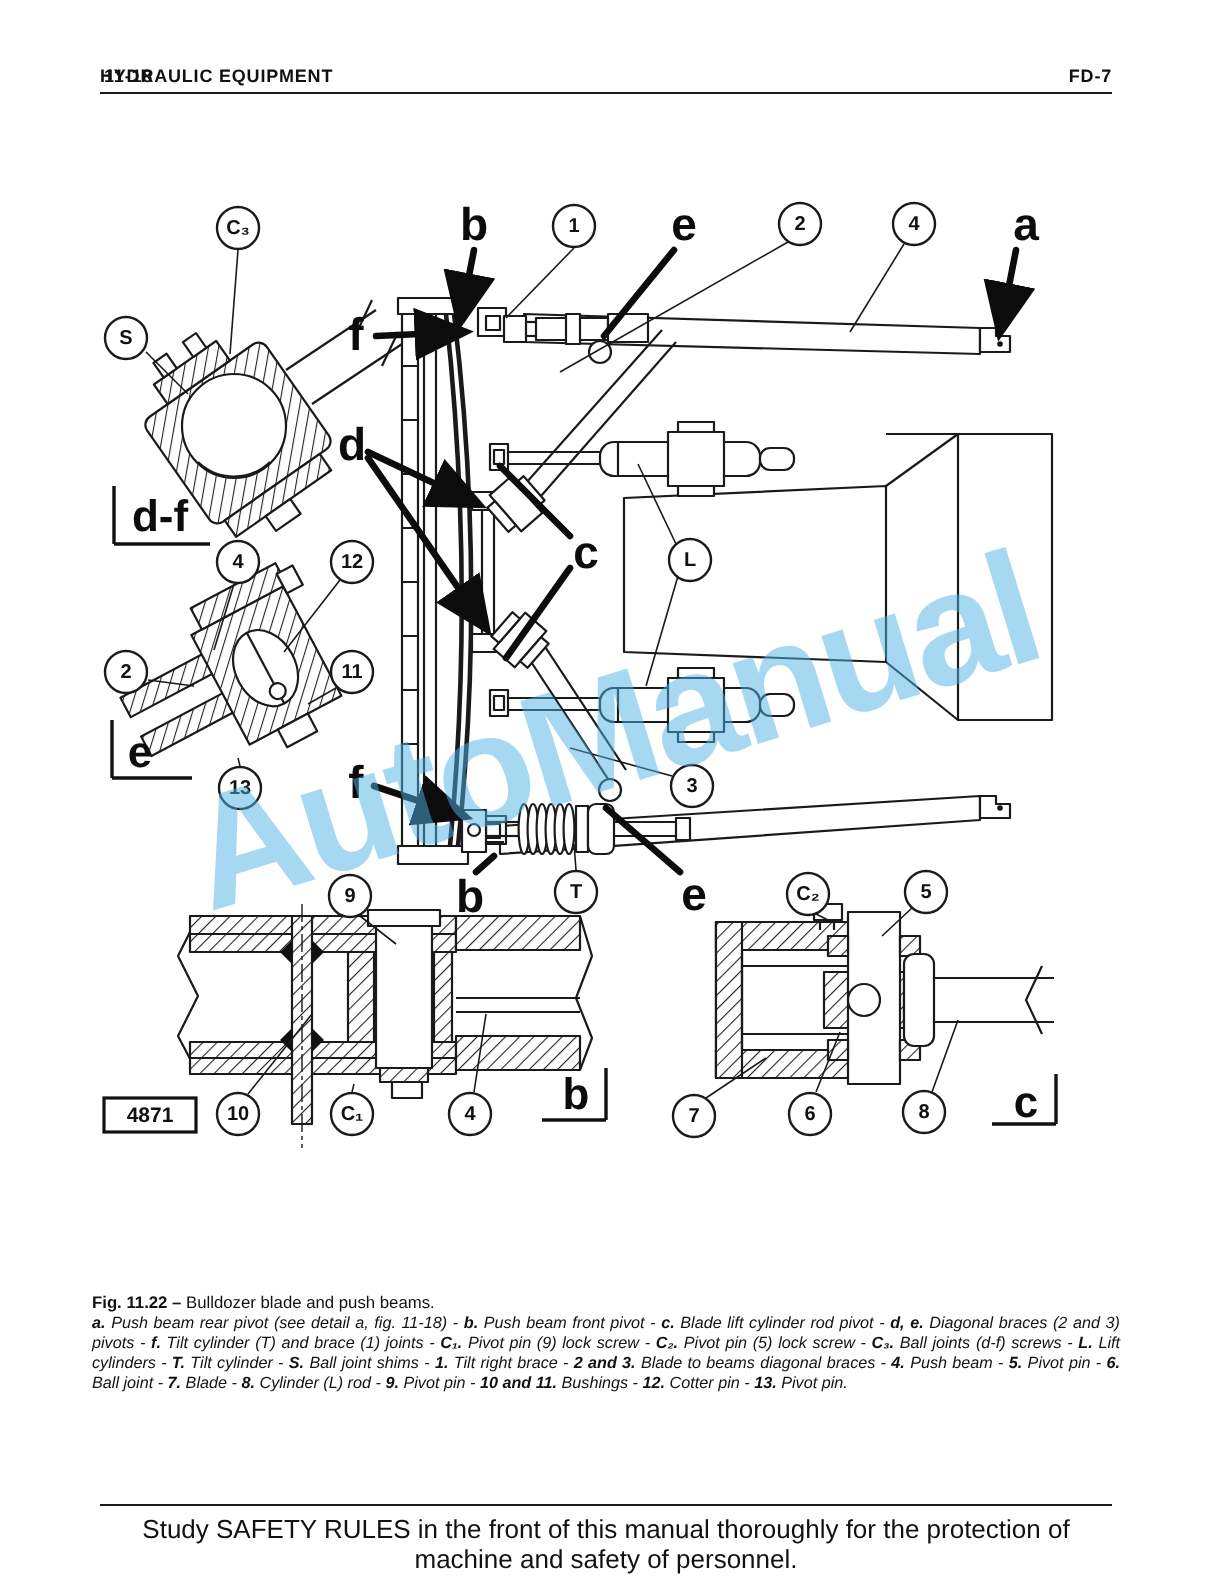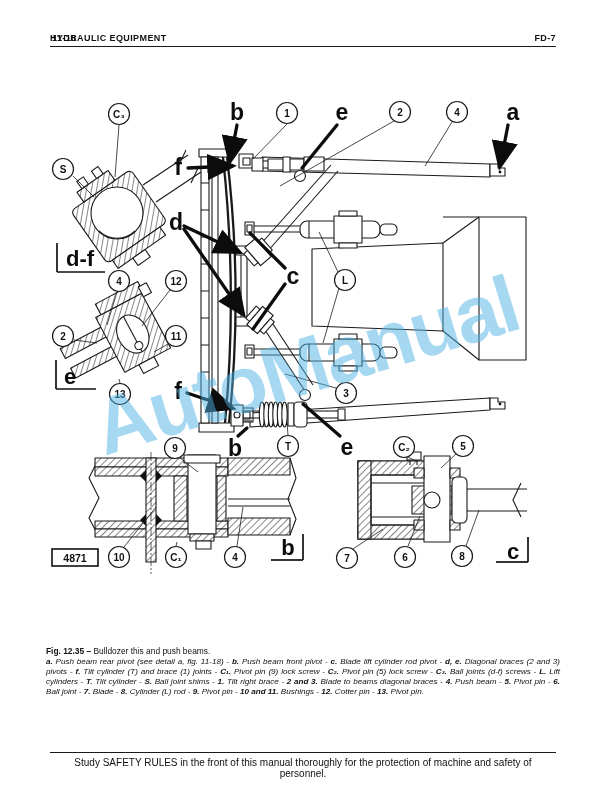--- a/index.html
+++ b/index.html
@@ -36,21 +36,21 @@
   .wmark{position:absolute;left:26px;top:326px;width:560px;text-align:center;z-index:5;
          font-size:80px;font-weight:bold;letter-spacing:-2px;line-height:1;
          transform:rotate(-17deg);transform-origin:50% 50%;opacity:.5;pointer-events:none;}
   
   .cap{position:absolute;left:46px;top:646px;width:514px;z-index:2;}
   .cap-title{font-size:8.4px;line-height:10.5px;}
   .cap-body{font-size:8.1px;line-height:10.3px;text-align:justify;font-style:italic;}
   .cap b{font-weight:bold;}
   
   .ftr{position:absolute;left:50px;right:56px;top:752px;border-top:1.2px solid #1a1a1a;
-       padding-top:4px;text-align:center;font-size:10px;z-index:2;}
+       padding-top:4px;text-align:center;font-size:13px;z-index:2;}
 </style>
 </head>
 <body>
 
 <div class="page">
 
   <div class="hdr">
     <span class="hl">11-18</span>
     <span class="hc">HYDRAULIC EQUIPMENT</span>
     <span class="hr">FD-7</span>
@@ -416,21 +416,21 @@
           <line x1="528" y1="537" x2="528" y2="562" class="bracket"></line>
           <line x1="496" y1="562" x2="528" y2="562" class="bracket"></line>
           <text x="513" y="551" class="tag">c</text>
         </g>
       </g>
   </svg>
 
   <div class="wmark" style="color: rgb(79, 178, 229);">AutoManual</div>
 
   <div class="cap">
-    <div class="cap-title"><b>Fig. 12.35 –</b><span> Bulldozer this and push beams.</span></div>
+    <div class="cap-title"><b>Fig. 11.22 –</b><span> Bulldozer blade and push beams.</span></div>
     <div class="cap-body"><b>a.</b><span> Push beam rear pivot (see detail a, fig. 11-18) - </span><b>b.</b><span> Push beam front pivot - </span><b>c.</b><span> Blade lift cylinder rod pivot - </span><b>d, e.</b><span> Diagonal braces (2 and 3) pivots - </span><b>f.</b><span> Tilt cylinder (T) and brace (1) joints - </span><b>C₁.</b><span> Pivot pin (9) lock screw - </span><b>C₂.</b><span> Pivot pin (5) lock screw - </span><b>C₃.</b><span> Ball joints (d-f) screws - </span><b>L.</b><span> Lift cylinders - </span><b>T.</b><span> Tilt cylinder - </span><b>S.</b><span> Ball joint shims - </span><b>1.</b><span> Tilt right brace - </span><b>2 and 3.</b><span> Blade to beams diagonal braces - </span><b>4.</b><span> Push beam - </span><b>5.</b><span> Pivot pin - </span><b>6.</b><span> Ball joint - </span><b>7.</b><span> Blade - </span><b>8.</b><span> Cylinder (L) rod - </span><b>9.</b><span> Pivot pin - </span><b>10 and 11.</b><span> Bushings - </span><b>12.</b><span> Cotter pin - </span><b>13.</b><span> Pivot pin.</span></div>
   </div>
 
   <div class="ftr">
     <span>Study SAFETY RULES in the front of this manual thoroughly for the protection of machine and safety of personnel.</span>
   </div>
 
 </div>
 
 </body></html>

